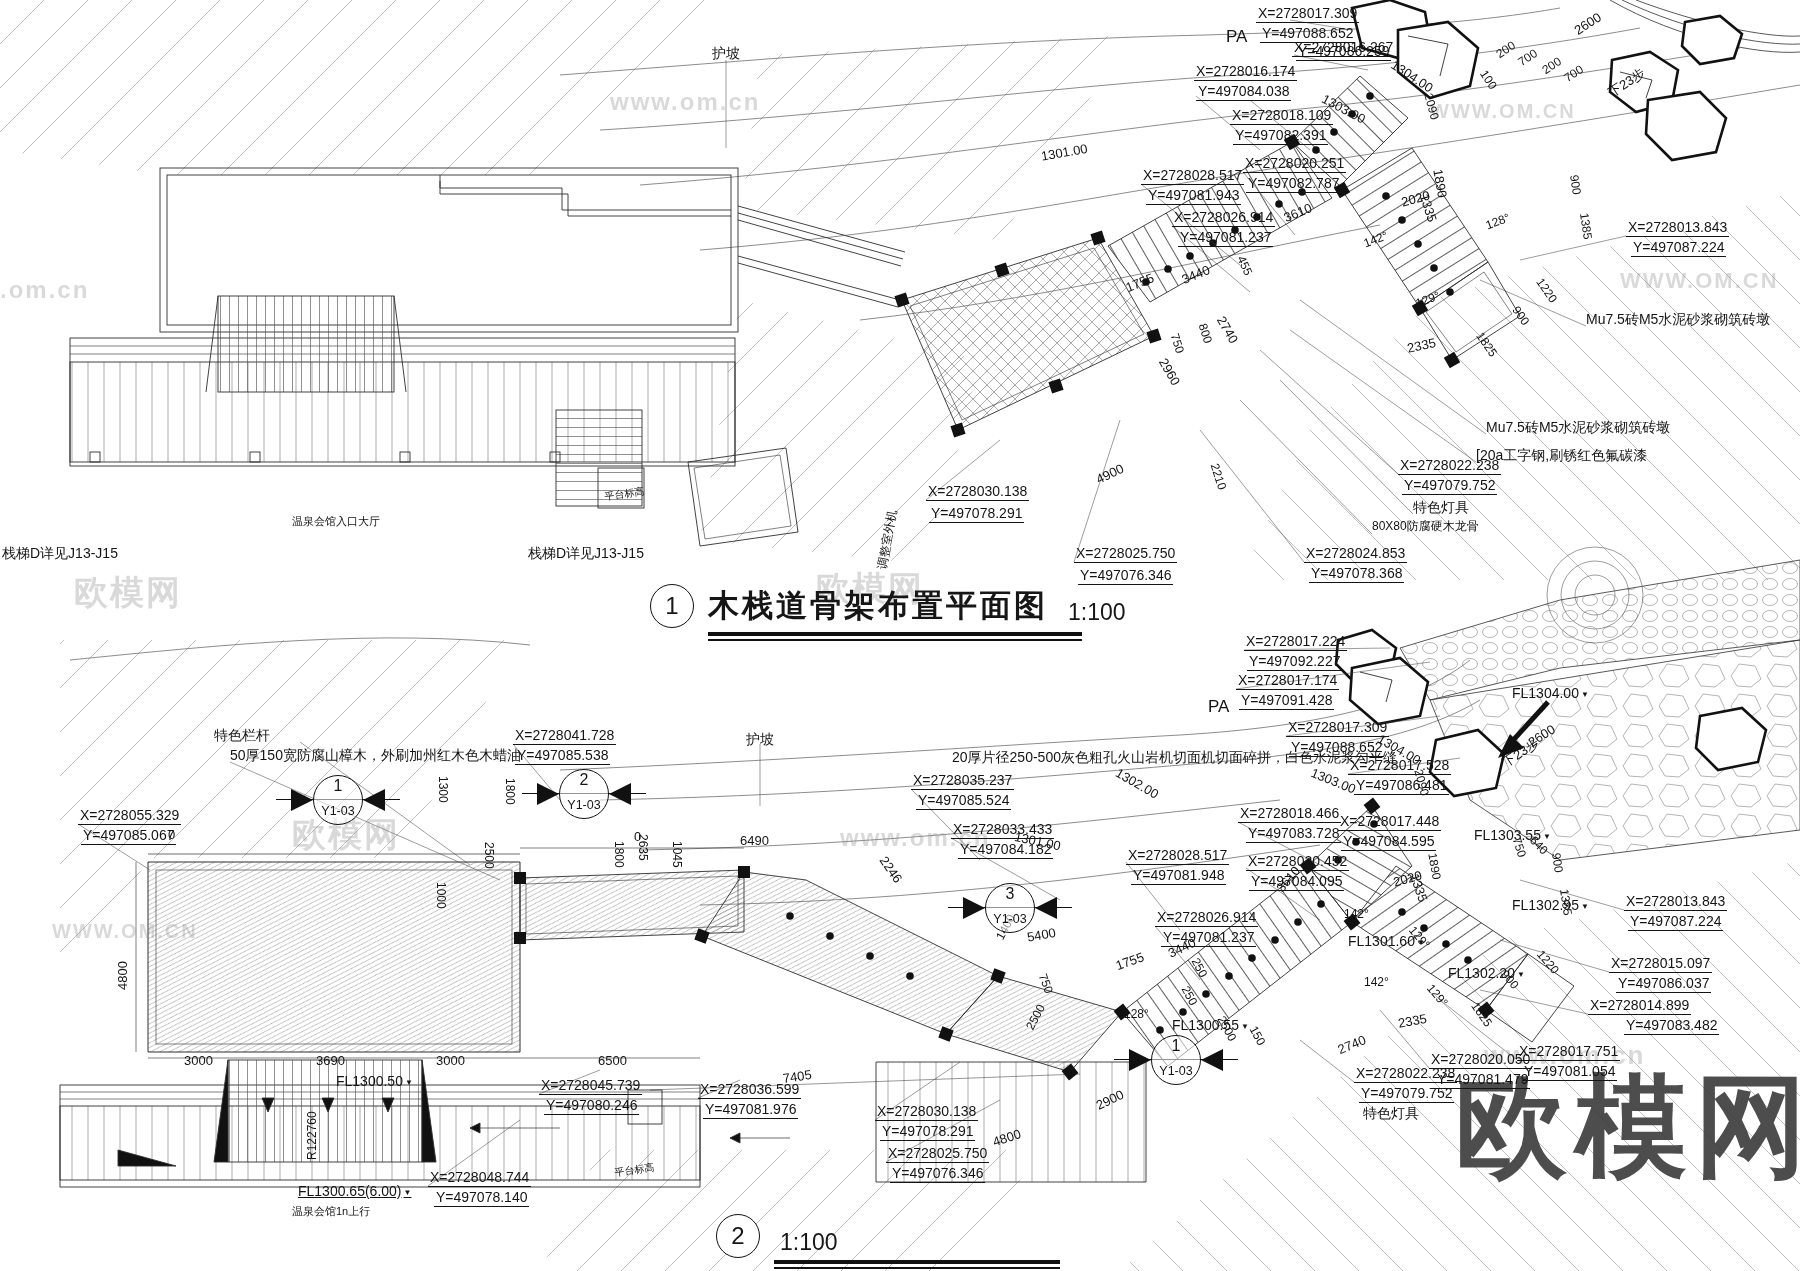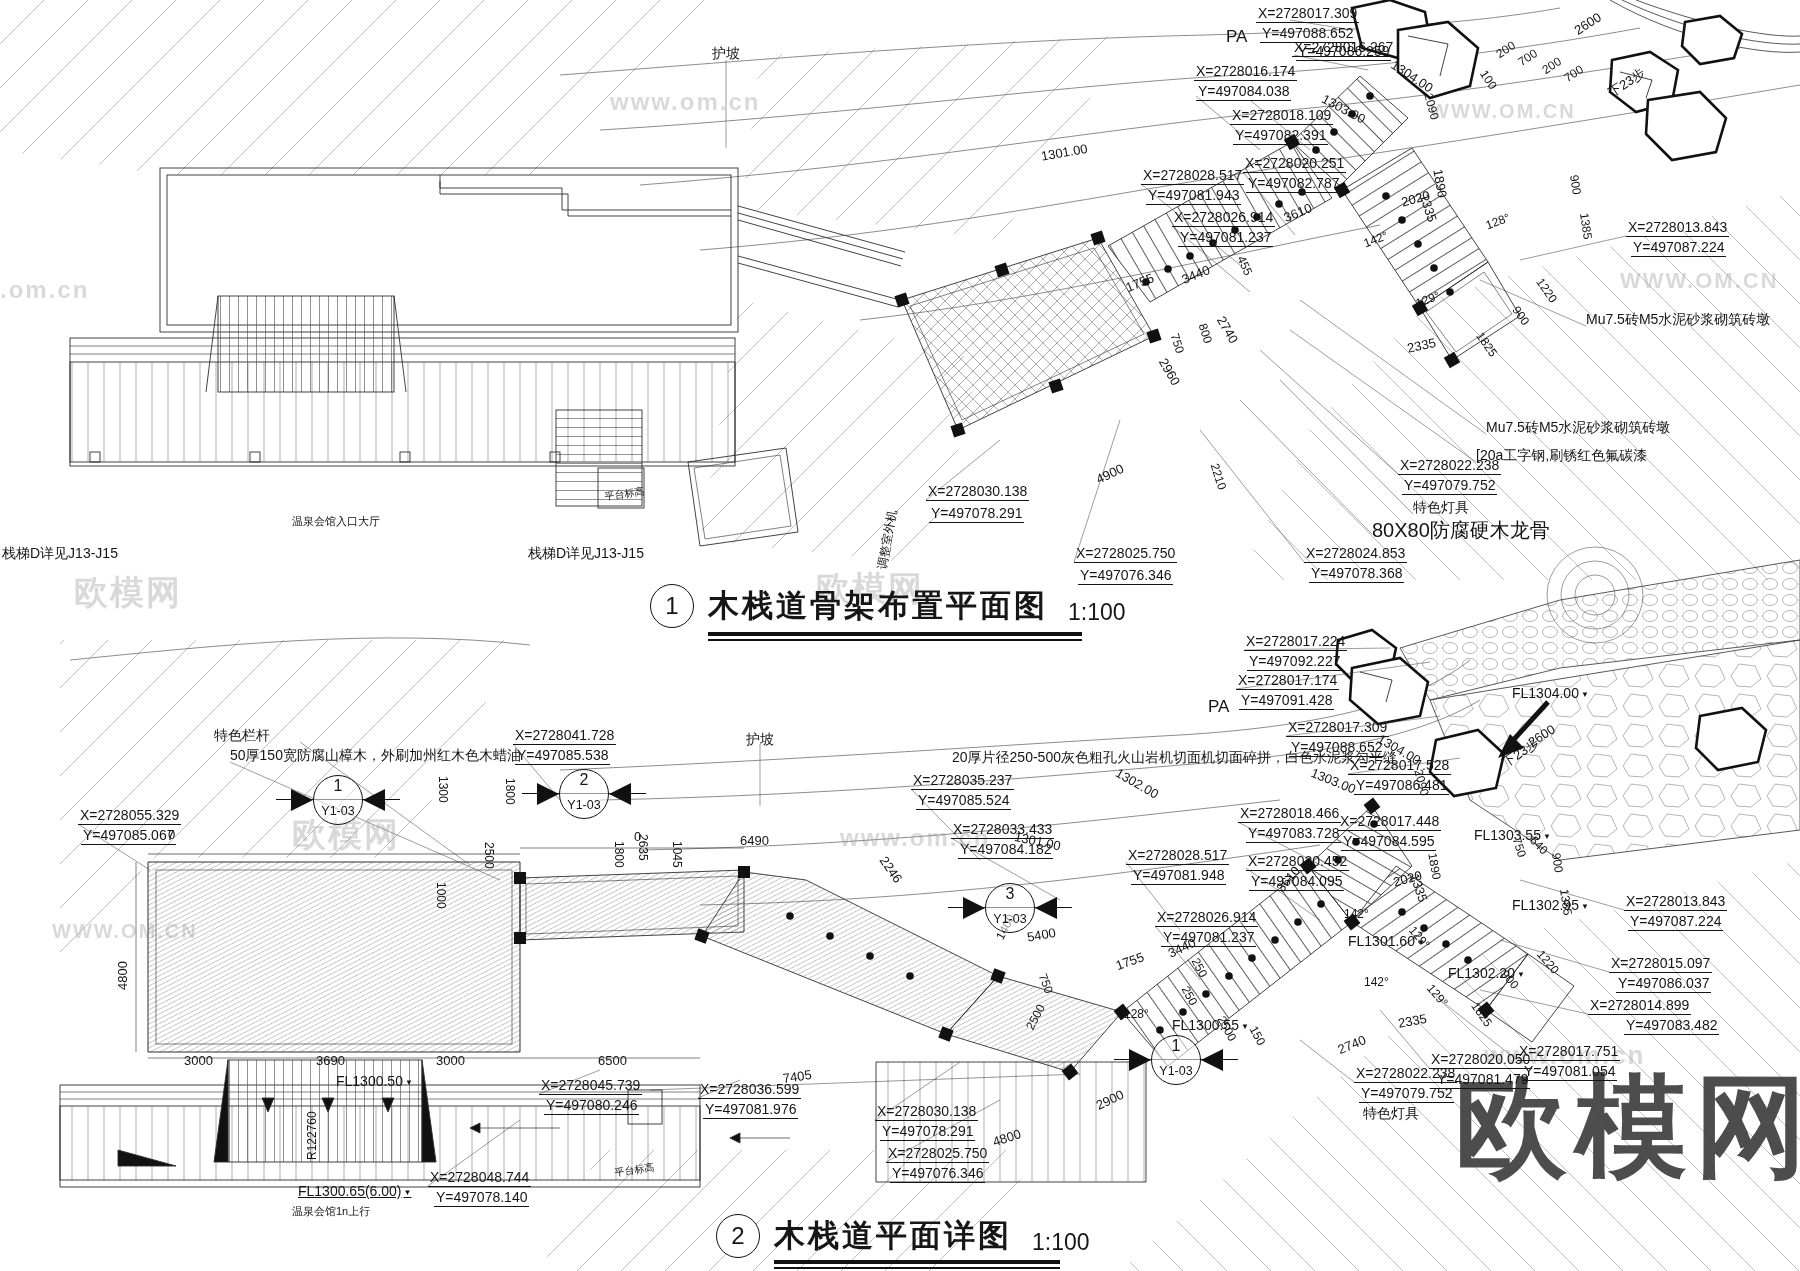--- a/index.html
+++ b/index.html
@@ -400,21 +400,21 @@
       <div class="lbl" style="left: 1434px; top: 92px; font-size: 12px; transform: rotate(75deg);">2090</div>
       <div class="lbl" style="left: 1208px; top: 322px; font-size: 12px; transform: rotate(72deg);">800</div>
       <div class="lbl" style="left: 1180px; top: 332px; font-size: 12px; transform: rotate(72deg);">750</div>
       <div class="lbl" style="left: 1168px; top: 356px; font-size: 13px; transform: rotate(60deg);">2960</div>
       <div class="lbl" style="left: 1226px; top: 314px; font-size: 13px; transform: rotate(60deg);">2740</div>
       <div class="lbl" style="left: 1486px; top: 420px; font-size: 14px;">Mu7.5砖M5水泥砂浆砌筑砖墩</div>
       <div class="lbl" style="left: 1476px; top: 448px; font-size: 14px;">[20a工字钢,刷锈红色氟碳漆</div>
       <div class="lbl u" style="left: 1398px; top: 458px;">X=2728022.238</div>
       <div class="lbl u" style="left: 1402px; top: 478px;">Y=497079.752</div>
       <div class="lbl" style="left: 1413px; top: 500px; font-size: 14px;">特色灯具</div>
-      <div class="lbl" style="left: 1372px; top: 520px; font-size: 20px;">80X80防腐硬木龙骨</div>
+      <div class="lbl" style="left: 1372px; top: 520px; font-size: 12px;">80X80防腐硬木龙骨</div>
       <div class="lbl u" style="left: 1304px; top: 546px;">X=2728024.853</div>
       <div class="lbl u" style="left: 1309px; top: 566px;">Y=497078.368</div>
       <div class="lbl u" style="left: 926px; top: 484px;">X=2728030.138</div>
       <div class="lbl u" style="left: 929px; top: 506px;">Y=497078.291</div>
       <div class="lbl" style="left: 1094px; top: 474px; font-size: 13px; transform: rotate(-25deg);">4900</div>
       <div class="lbl u" style="left: 1074px; top: 546px;">X=2728025.750</div>
       <div class="lbl u" style="left: 1078px; top: 568px;">Y=497076.346</div>
       <div class="lbl" style="left: 1220px; top: 462px; font-size: 12px; transform: rotate(72deg);">2210</div>
       <div class="lbl" style="left: 2px; top: 546px; font-size: 14px;">栈梯D详见J13-J15</div>
       <div class="lbl" style="left: 528px; top: 546px; font-size: 14px;">栈梯D详见J13-J15</div>
@@ -579,19 +579,18 @@
   <div class="title" style="left:650px;top:584px">
     <div class="tnum">1</div>
     <div class="ttext">木栈道骨架布置平面图</div>
     <div class="tscale">1:100</div>
   </div>
   <div class="tline" style="left:708px;top:632px;width:374px;height:4px"></div>
   <div class="tline" style="left:708px;top:639px;width:374px;height:1.5px"></div>
 
   <div class="title" style="left:716px;top:1214px">
     <div class="tnum">2</div>
-    <div class="ttext">木栈道平面详图</div>
     <div class="tscale">1:100</div>
   </div>
   <div class="tline" style="left:774px;top:1260px;width:286px;height:4px"></div>
   <div class="tline" style="left:774px;top:1267px;width:286px;height:1.5px"></div>
 
 </div>
 
 </body></html>

